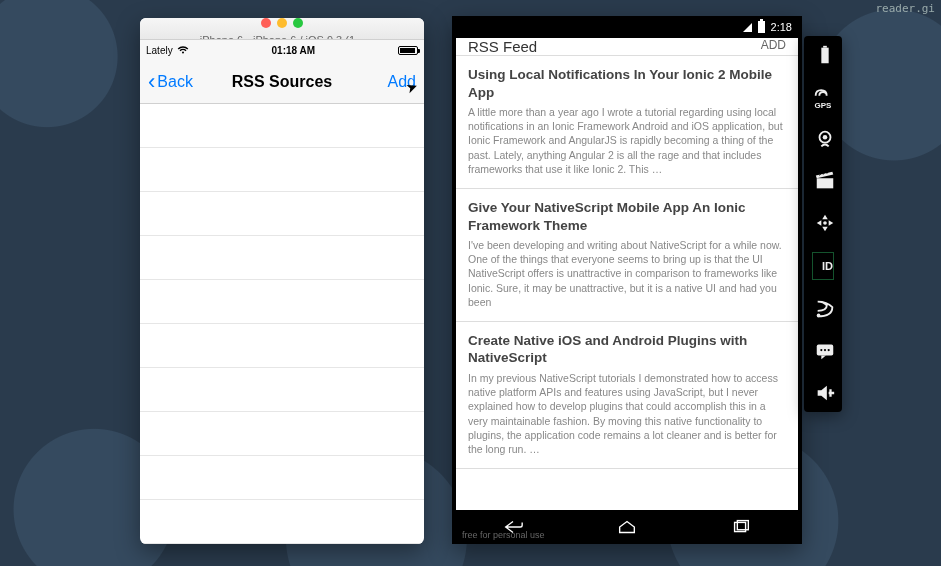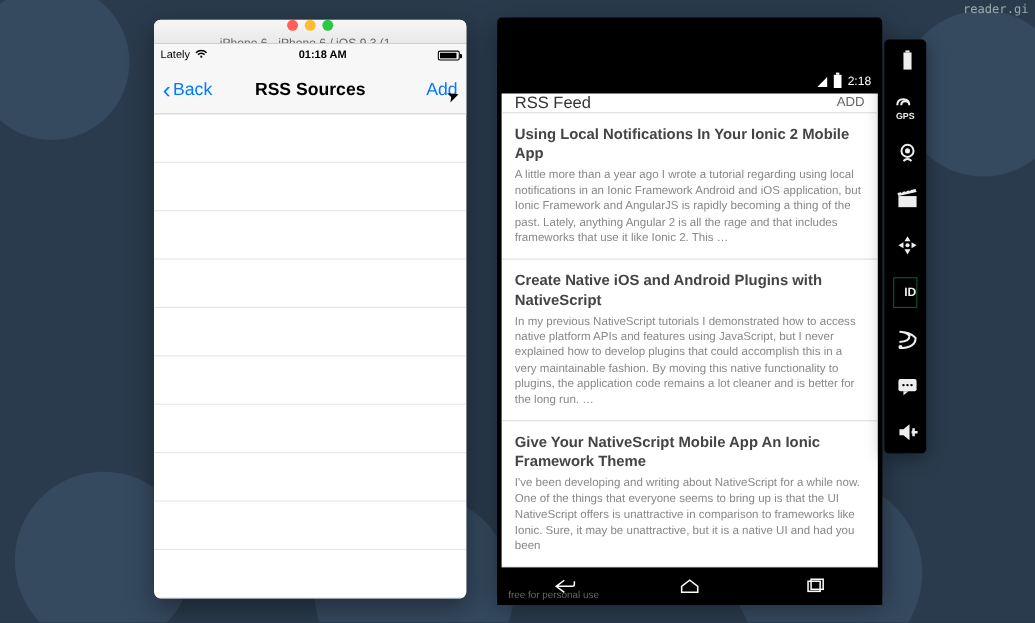--- a/index.html
+++ b/index.html
@@ -147,21 +147,20 @@
   .geny-dots { display:flex; gap:6px;}
   .gdot { width:10px; height:10px; border-radius:50%; background:#bfbfbf;}
   .geny-title { flex:1; text-align:center; white-space:nowrap; overflow:hidden; text-overflow:ellipsis;}
 
   .android-screen {
     flex: 1;
     background: #000;
     display: flex;
     flex-direction: column;
     padding: 0 4px;
-    margin-top: 47px;
   }
   .android-statusbar {
     height: 22px;
     color: #fff;
     display: flex;
     align-items: center;
     justify-content: flex-end;
     gap: 6px;
     padding: 0 6px;
     font-size: 11px;
@@ -329,26 +328,26 @@
       <div class="android-header">
         <span>RSS Feed</span>
         <span class="android-add">ADD</span>
       </div>
       <div class="feed-list">
         <div class="feed-item">
           <div class="feed-title">Using Local Notifications In Your Ionic 2 Mobile App</div>
           <div class="feed-desc">A little more than a year ago I wrote a tutorial regarding using local notifications in an Ionic Framework Android and iOS application, but Ionic Framework and AngularJS is rapidly becoming a thing of the past.  Lately, anything Angular 2 is all the rage and that includes frameworks that use it like Ionic 2.  This …</div>
         </div>
         <div class="feed-item">
+          <div class="feed-title">Give Your NativeScript Mobile App An Ionic Framework Theme</div>
+          <div class="feed-desc">I've been developing and writing about NativeScript for a while now.  One of the things that everyone seems to bring up is that the UI NativeScript offers is unattractive in comparison to frameworks like Ionic.  Sure, it may be unattractive, but it is a native UI and had you been</div>
+        </div>
+        <div class="feed-item">
           <div class="feed-title">Create Native iOS and Android Plugins with NativeScript</div>
           <div class="feed-desc">In my previous NativeScript tutorials I demonstrated how to access native platform APIs and features using JavaScript, but I never explained how to develop plugins that could accomplish this in a very maintainable fashion.  By moving this native functionality to plugins, the application code remains a lot cleaner and is better for the long run. …</div>
-        </div>
-        <div class="feed-item">
-          <div class="feed-title">Give Your NativeScript Mobile App An Ionic Framework Theme</div>
-          <div class="feed-desc">I've been developing and writing about NativeScript for a while now.  One of the things that everyone seems to bring up is that the UI NativeScript offers is unattractive in comparison to frameworks like Ionic.  Sure, it may be unattractive, but it is a native UI and had you been</div>
         </div>
       </div>
     </div>
 
     <div class="android-navbar">
       <span class="free">free for personal use</span>
       <div class="nav-btn nav-back">
         <svg viewBox="0 0 24 16">
             <path d="M12 2 L4 8 L12 14 M4 8 H20 Q22 8 22 6 V3" fill="none" stroke="#fff" stroke-width="1.5"></path>
           </svg>

